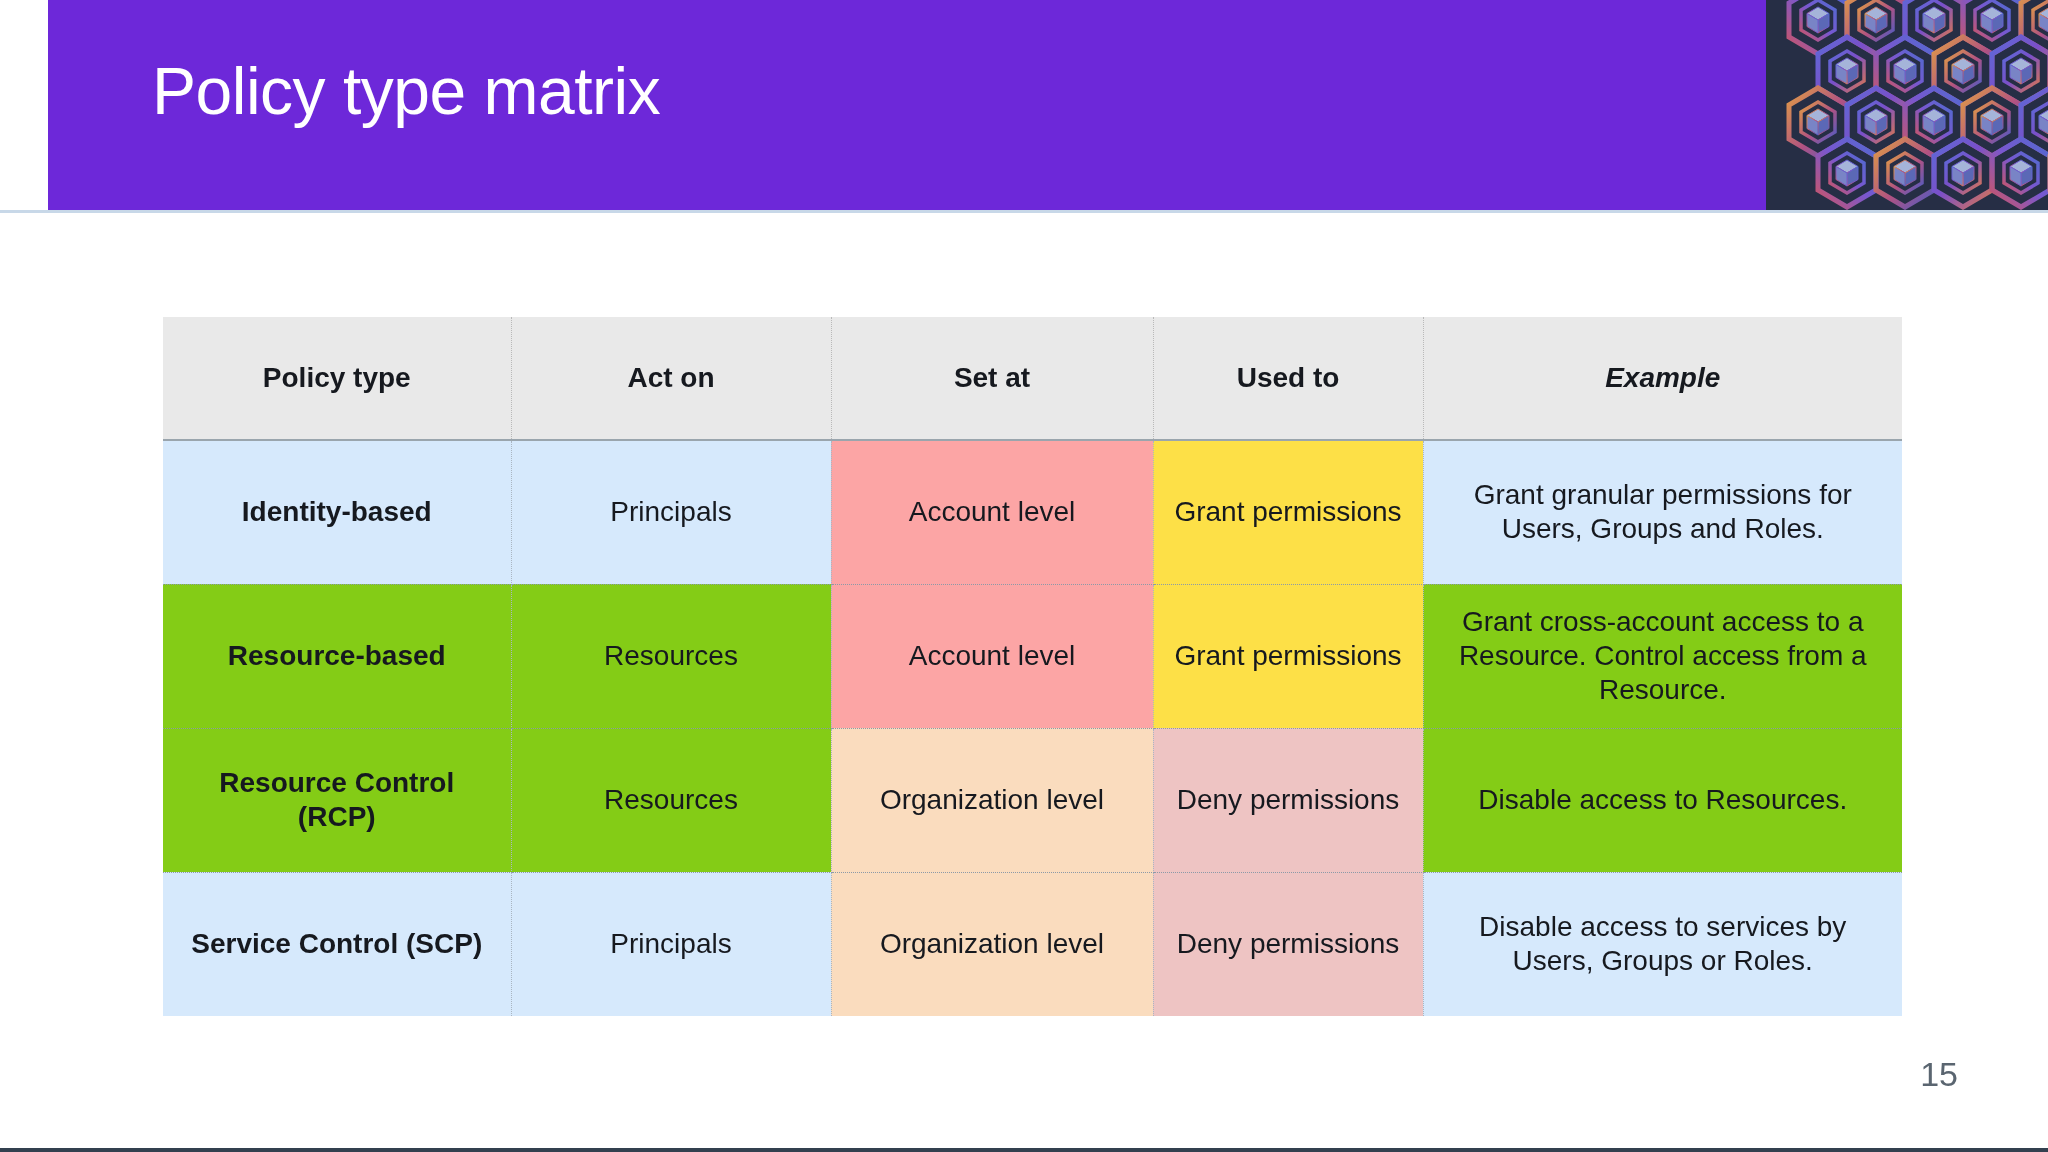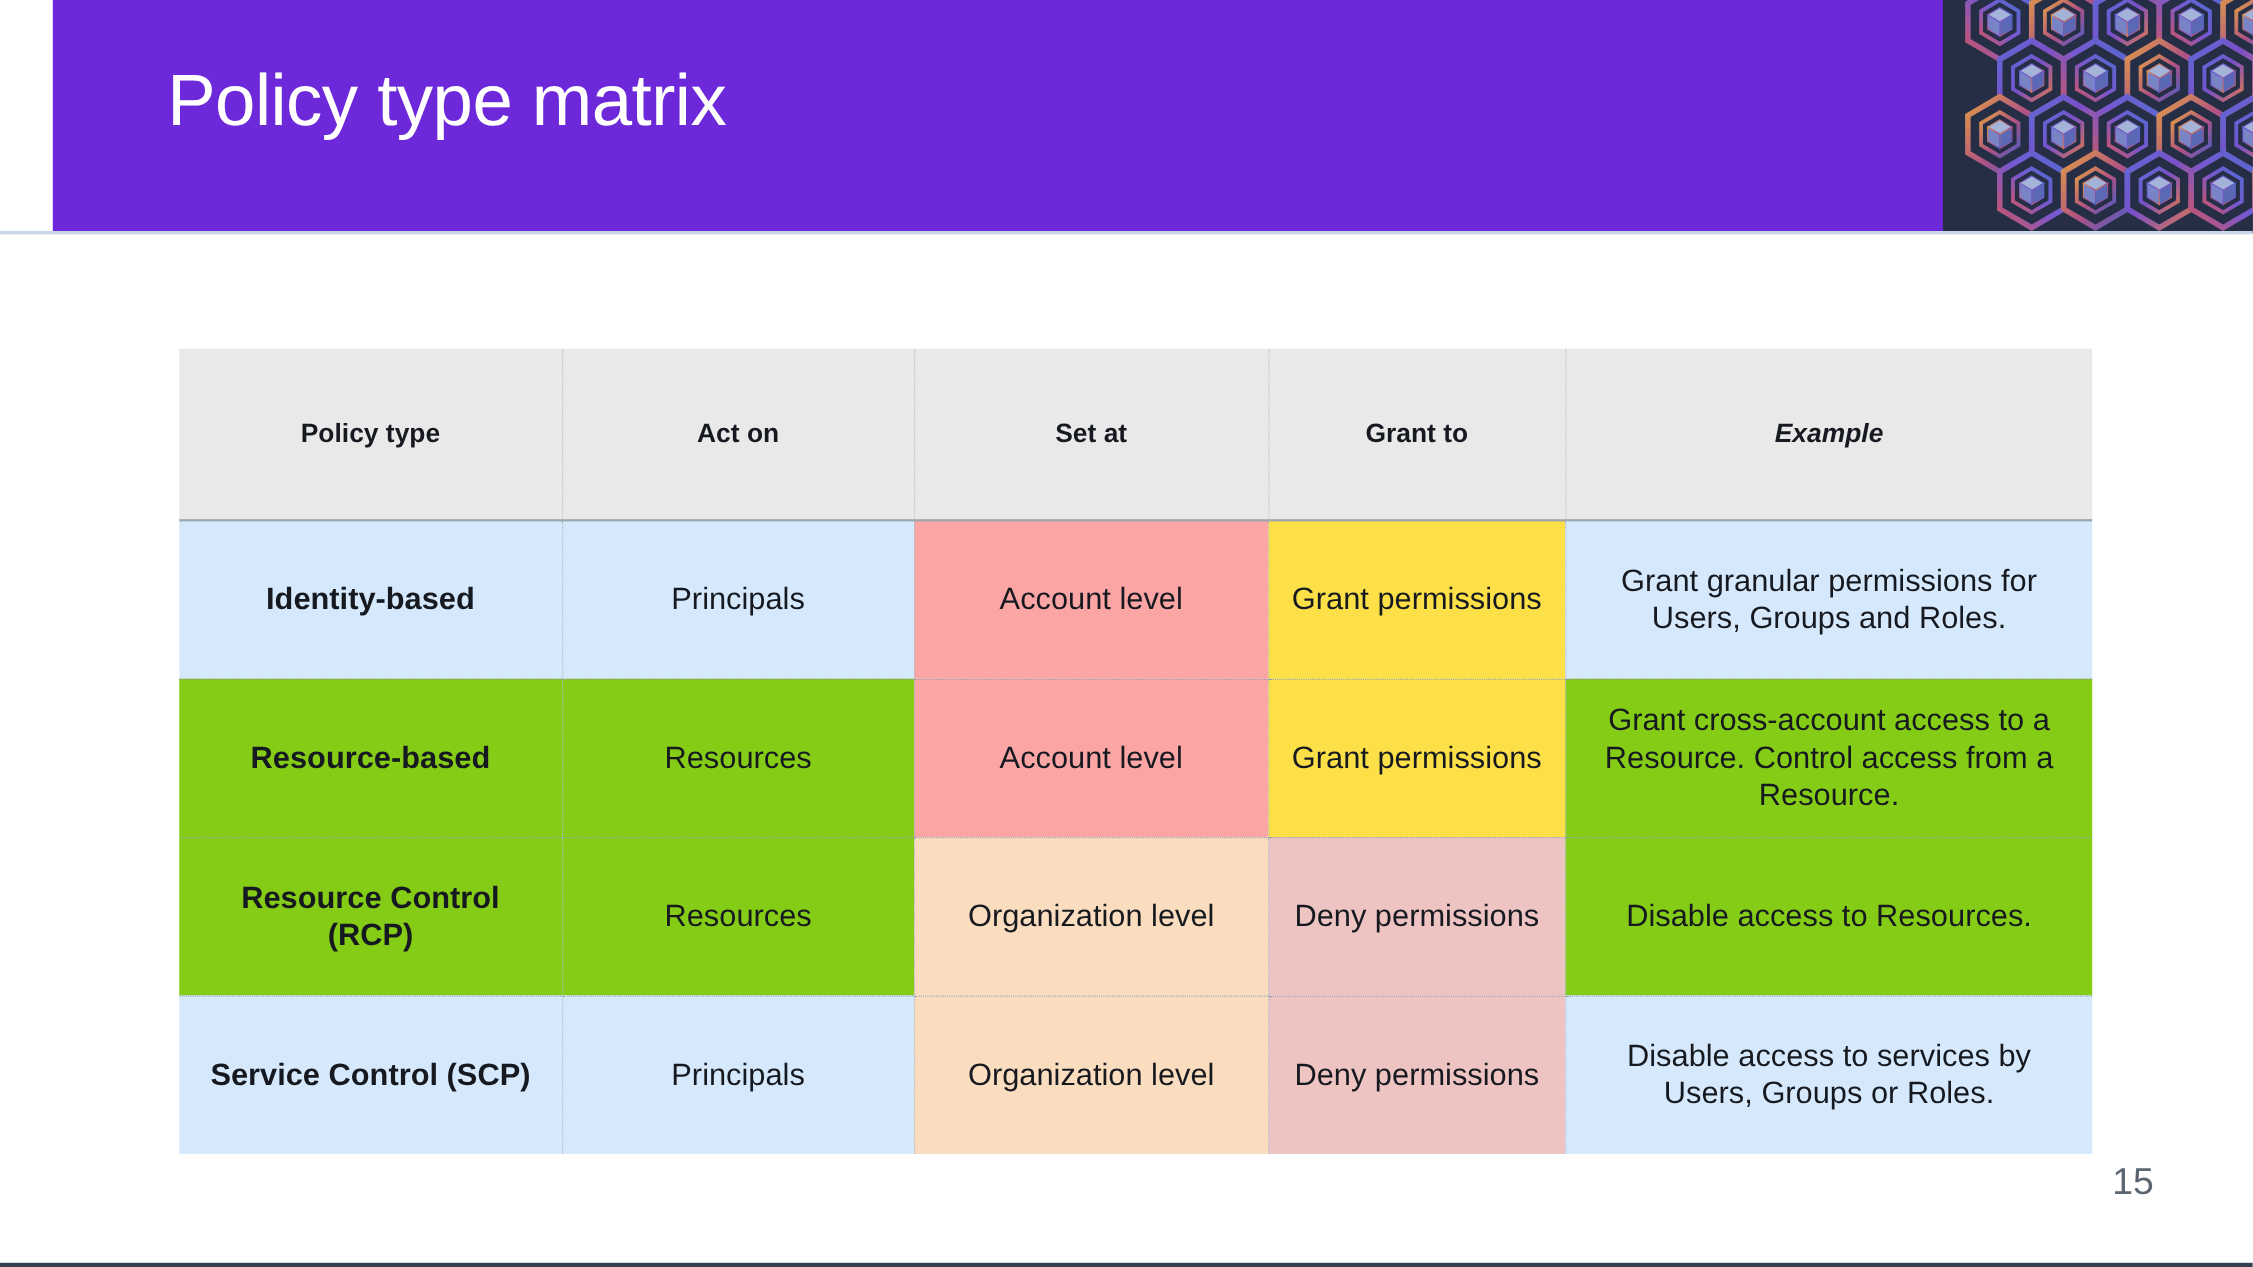--- a/index.html
+++ b/index.html
@@ -57,24 +57,24 @@
     border-collapse:collapse;
     table-layout:fixed;
   }
   .matrix col.c0 { width:348px; }
   .matrix col.c1 { width:320px; }
   .matrix col.c2 { width:322px; }
   .matrix col.c3 { width:270px; }
   .matrix col.c4 { width:479px; }
 
   .matrix th {
-    height:156px;
+    height:123px;
     background:#e9e9e9;
     color:#16191f;
-    font-size:24px;
+    font-size:28px;
     font-weight:bold;
     vertical-align:middle;
     border-right:1px dotted #b9b9b9;
     border-bottom:2px solid #9aa5ad;
   }
   .matrix th:last-child { border-right:none;font-style:italic; }
 
   .matrix td {
     height:144px;
     text-align:center;
@@ -192,21 +192,21 @@
         <col class="c1">
         <col class="c2">
         <col class="c3">
         <col class="c4">
     </colgroup>
     <thead>
       <tr>
         <th>Policy type</th>
         <th>Act on</th>
         <th>Set at</th>
-        <th>Grant to</th>
+        <th>Used to</th>
         <th>Example</th>
       </tr>
     </thead>
     <tbody>
       <tr>
         <td class="policy fill-blue">Identity-based</td>
         <td class="fill-blue">Principals</td>
         <td class="fill-yellow">Account level</td>
         <td class="fill-green">Grant permissions</td>
         <td class="fill-blue">Grant granular permissions for Users, Groups and Roles.</td>

